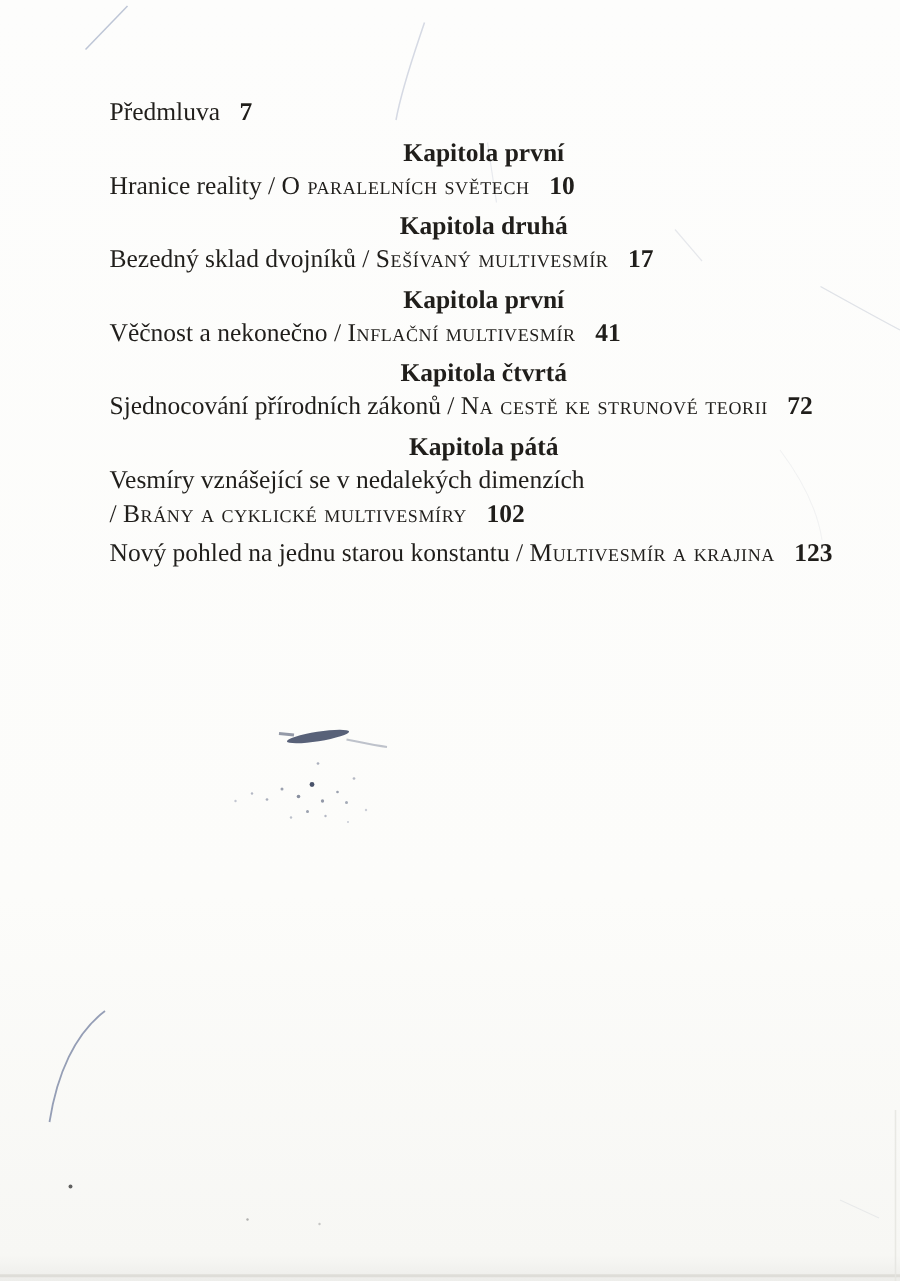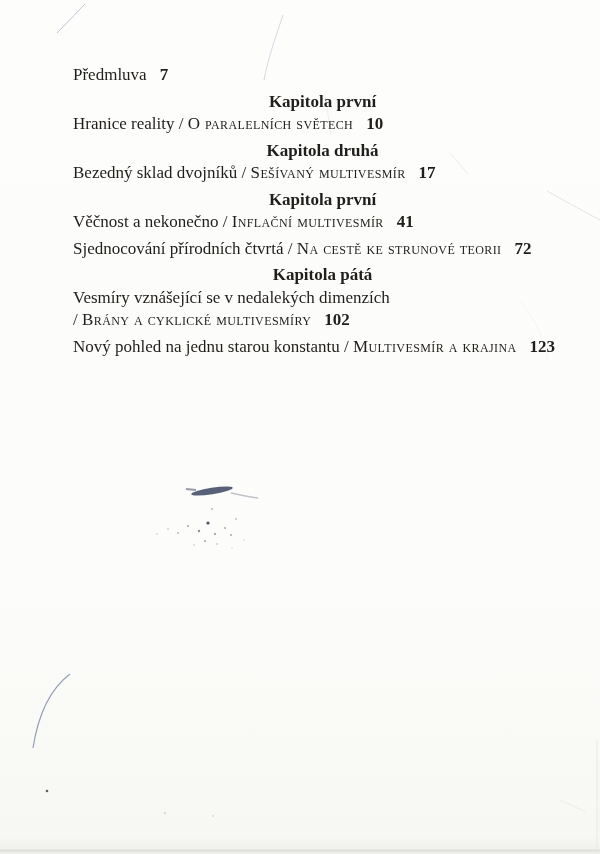--- a/index.html
+++ b/index.html
@@ -124,21 +124,22 @@
           </div>
           <div class="chapter-block">
             <div class="line heading">Kapitola druhá</div>
             <div class="line"><span>Bezedný sklad dvojníků / </span><span class="caps">Sešívaný multivesmír</span><span class="pagenum">17</span></div>
           </div>
           <div class="chapter-block">
             <div class="line heading">Kapitola první</div>
             <div class="line"><span>Věčnost a nekonečno / </span><span class="caps">Inflační multivesmír</span><span class="pagenum">41</span></div>
           </div>
           <div class="chapter-block">
-            <div class="line"><span>Sjednocování přírodních čtvrtá / </span><span class="caps">Na cestě ke strunové teorii</span><span class="pagenum">72</span></div>
+            <div class="line heading">Kapitola čtvrtá</div>
+            <div class="line"><span>Sjednocování přírodních zákonů / </span><span class="caps">Na cestě ke strunové teorii</span><span class="pagenum">72</span></div>
           </div>
           <div class="chapter-block">
             <div class="line heading">Kapitola pátá</div>
             <div class="line"><span>Vesmíry vznášející se v nedalekých dimenzích</span></div>
             <div class="line"><span>/ </span><span class="caps">Brány a cyklické multivesmíry</span><span class="pagenum">102</span></div>
           </div>
           <div class="chapter-block">
             <div class="line"><span>Nový pohled na jednu starou konstantu / </span><span class="caps">Multivesmír a krajina</span><span class="pagenum">123</span></div>
           </div>
         </div>

